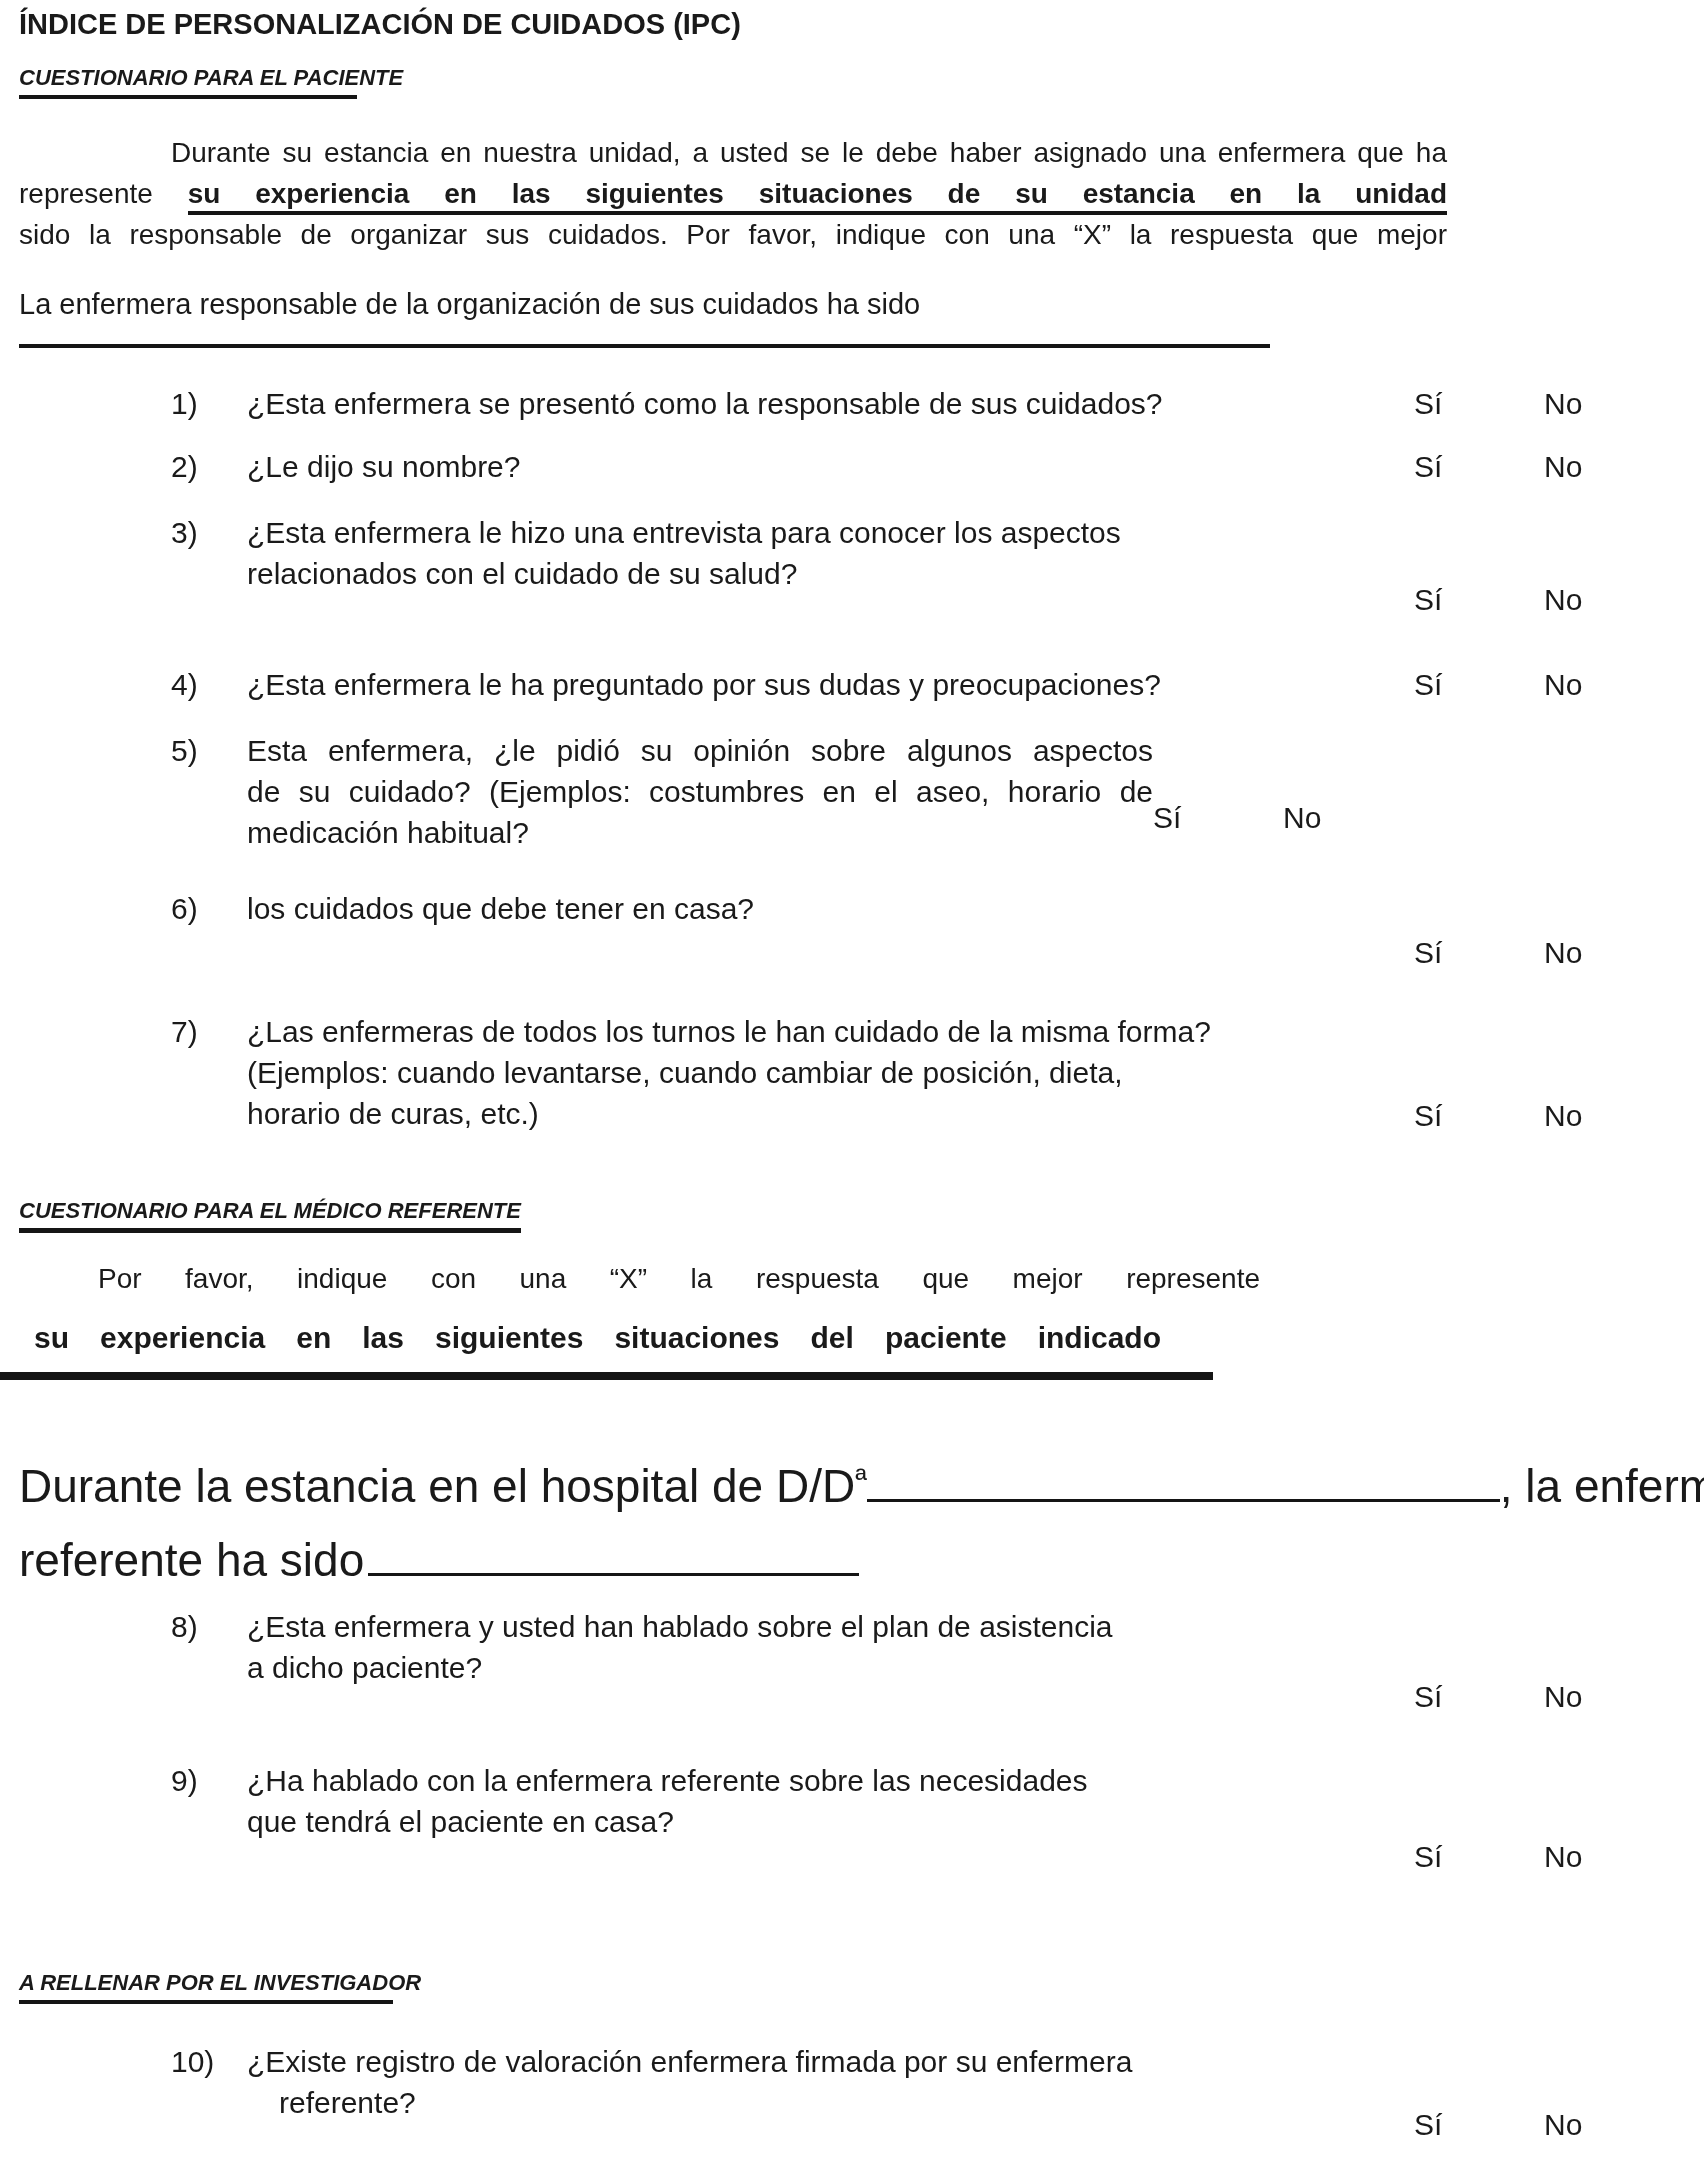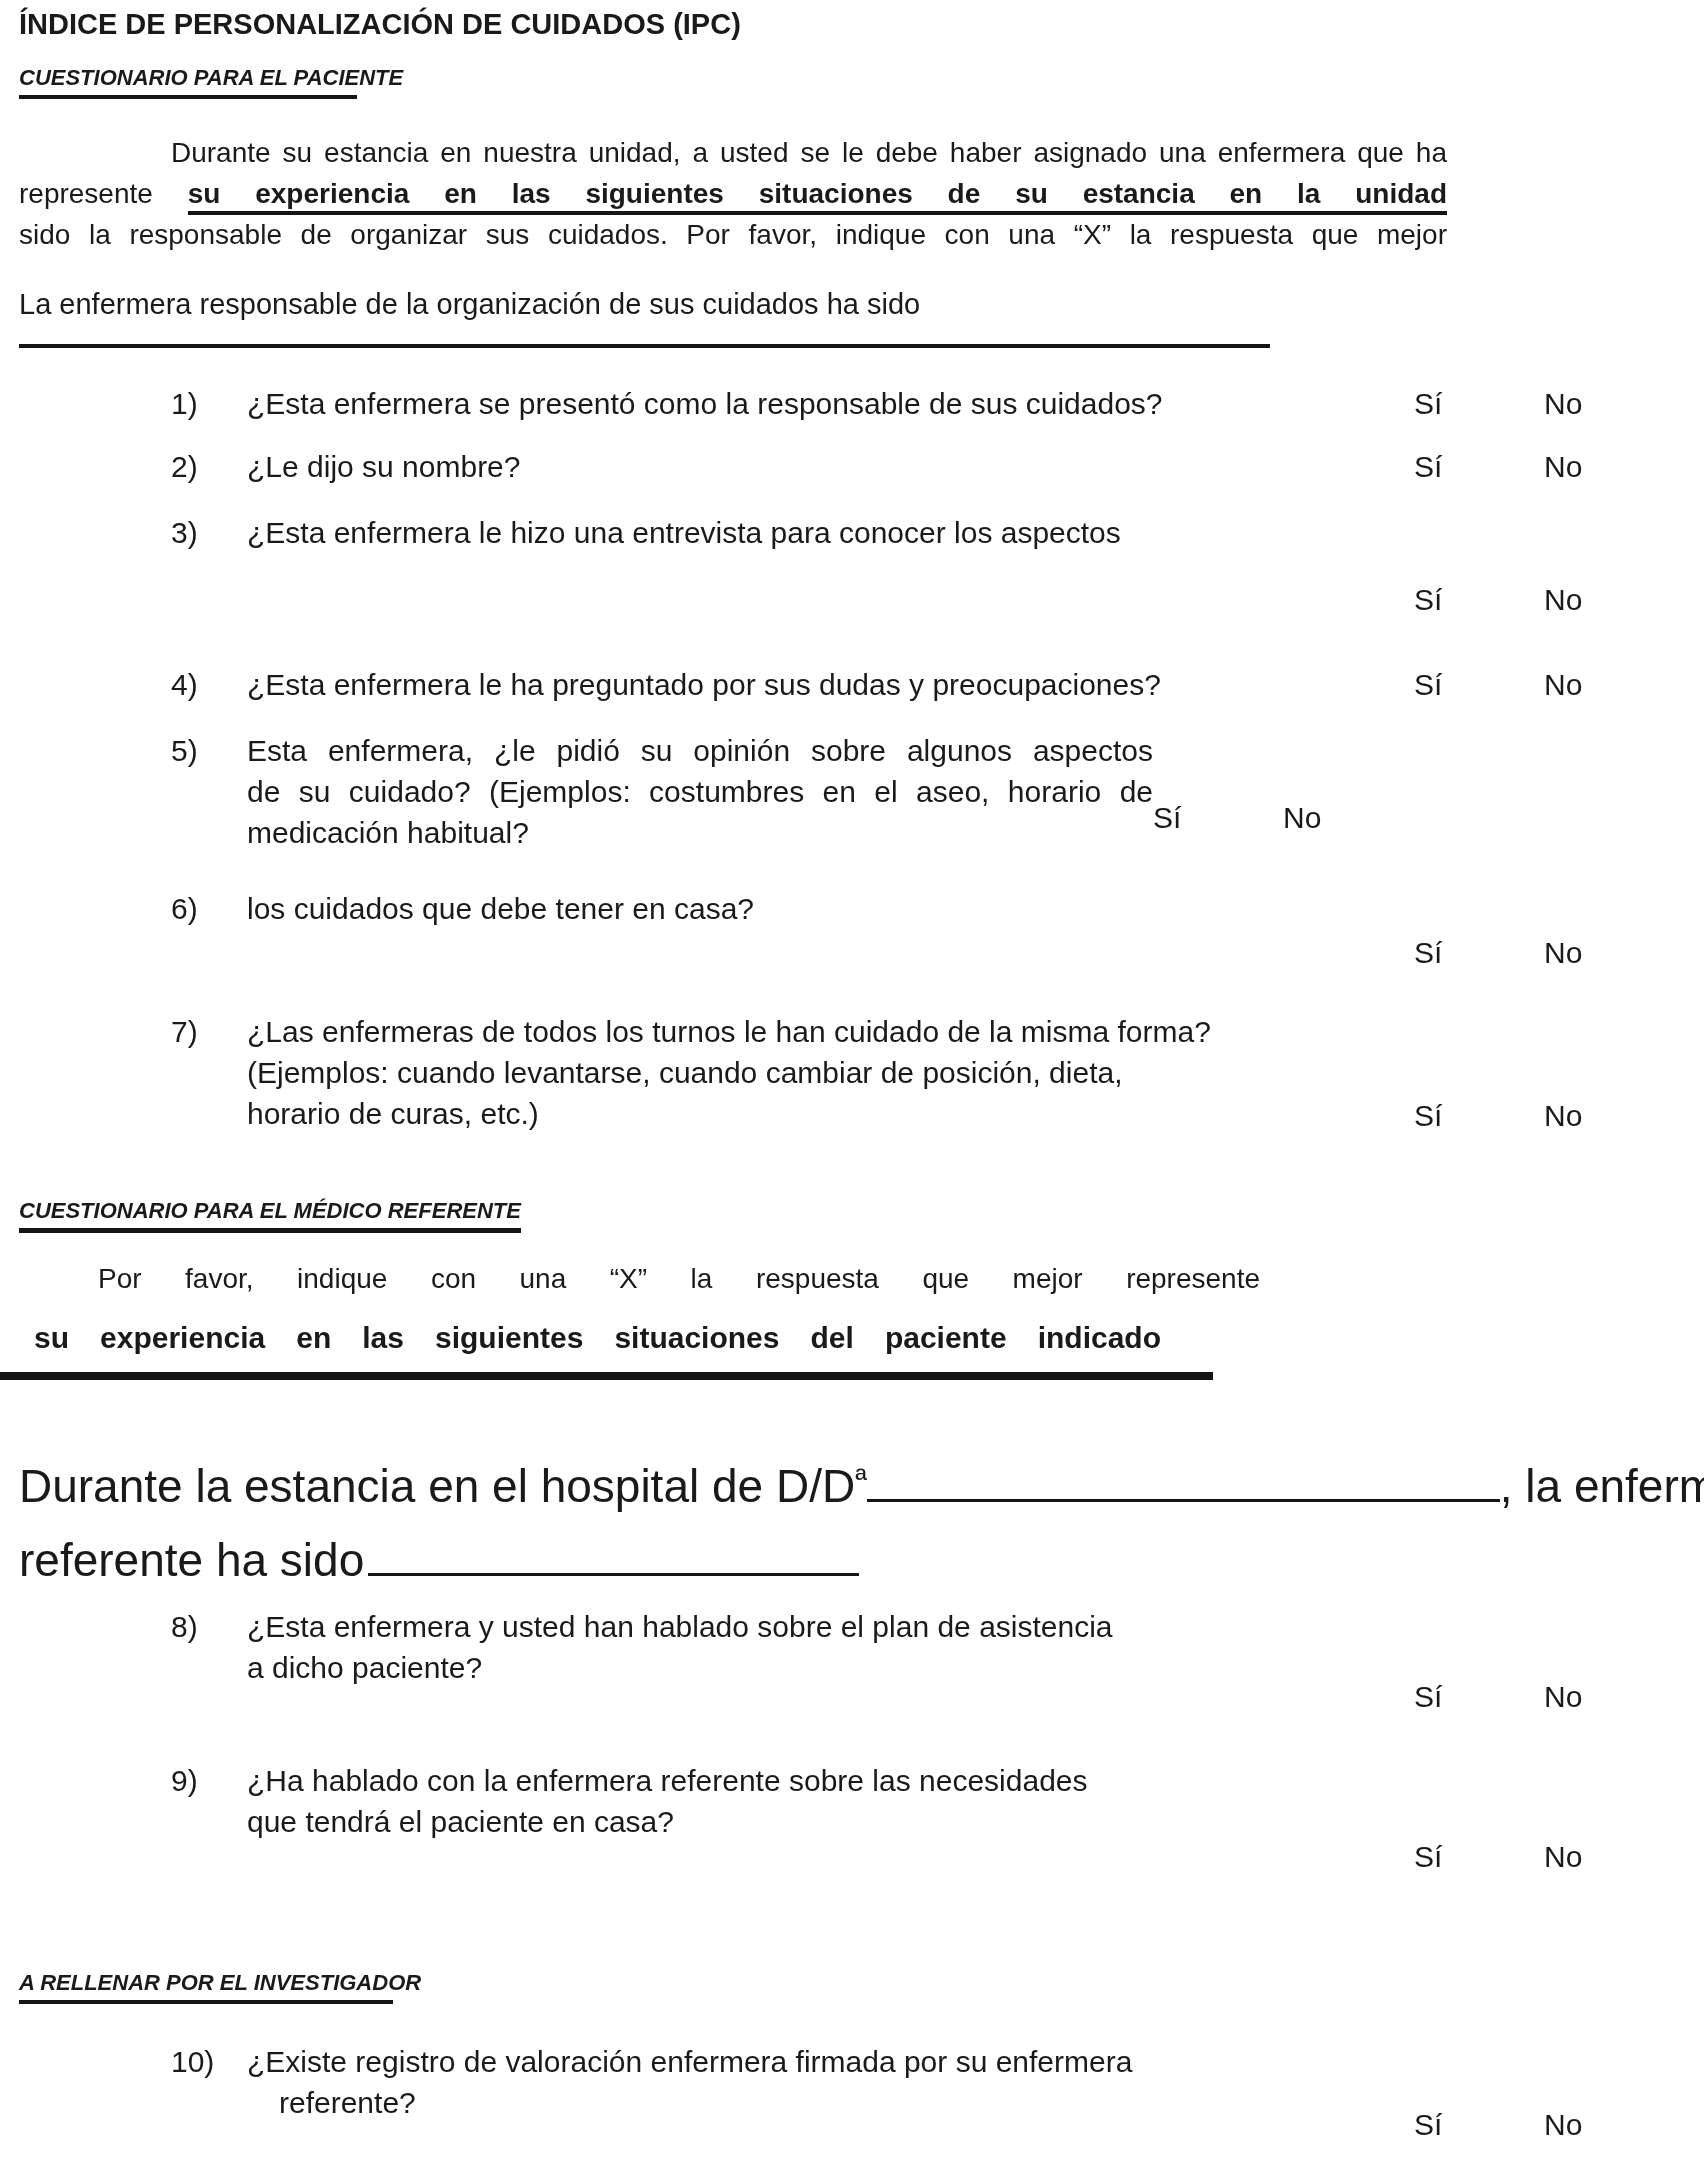--- a/index.html
+++ b/index.html
@@ -206,20 +206,21 @@
         <div class="sino">
           <span class="si">Sí</span>
           <span class="no">No</span>
         </div>
       </div>
 
       <div class="qrow mb70">
         <span class="qnum">3)</span>
         <div class="qtext">
           <div class="qline">¿Esta enfermera le hizo una entrevista para conocer los aspectos</div>
+          <div class="qline">relacionados con el cuidado de su salud?</div>
         </div>
         <div class="sino mt105">
           <span class="si">Sí</span>
           <span class="no">No</span>
         </div>
       </div>
 
       <div class="qrow mb40">
         <span class="qnum">4)</span>
         <div class="qtext">

